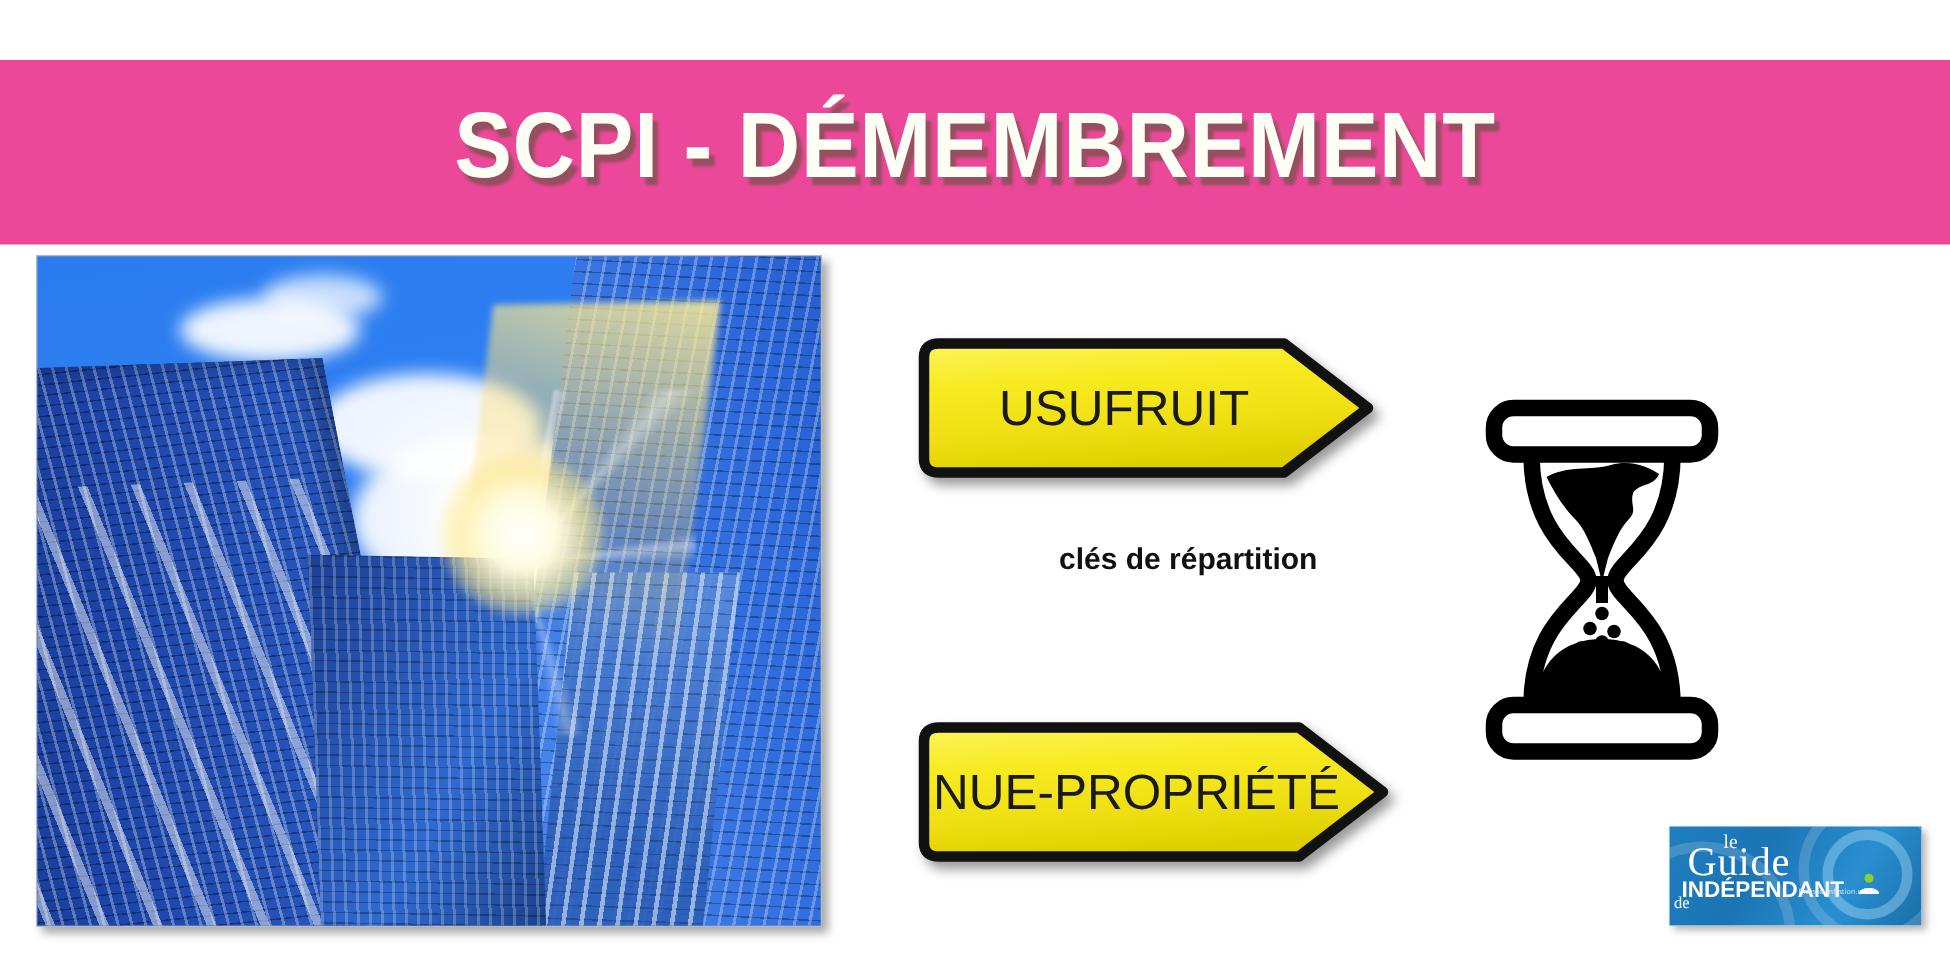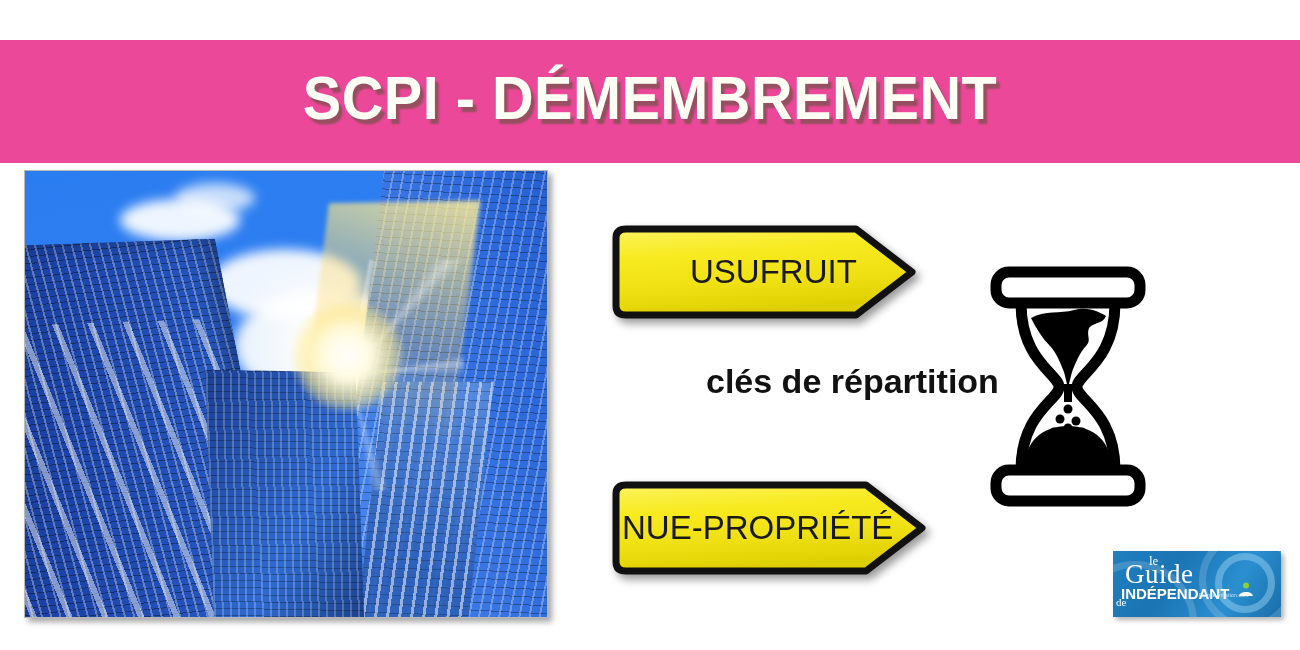--- a/index.html
+++ b/index.html
@@ -196,32 +196,32 @@
     left: 0;
     height: 100%;
     display: flex;
     align-items: center;
     font-family: "Liberation Sans", sans-serif;
     font-weight: 400;
     color: #1a1a1a;
     white-space: nowrap;
   }
   #sign-usufruit { left: 604px; top: 224px; width: 316px; height: 96px; }
-  #sign-usufruit .arrow-label { left: 62px; font-size: 33px; margin-left: 24px; }
+  #sign-usufruit .arrow-label { left: 62px; font-size: 33px; }
   #sign-nue { left: 604px; top: 480px; width: 326px; height: 96px; }
   #sign-nue .arrow-label { left: 18px; font-size: 33px; }
 
   
   #caption-repartition {
     position: absolute;
     left: 706px;
     top: 362px;
     font-family: "Liberation Sans", sans-serif;
     font-weight: bold;
-    font-size: 34px;
+    font-size: 20px;
     color: #111111;
     white-space: nowrap;
   }
 
   
   #hourglass {
     position: absolute;
     left: 990px;
     top: 266px;
     width: 156px;

